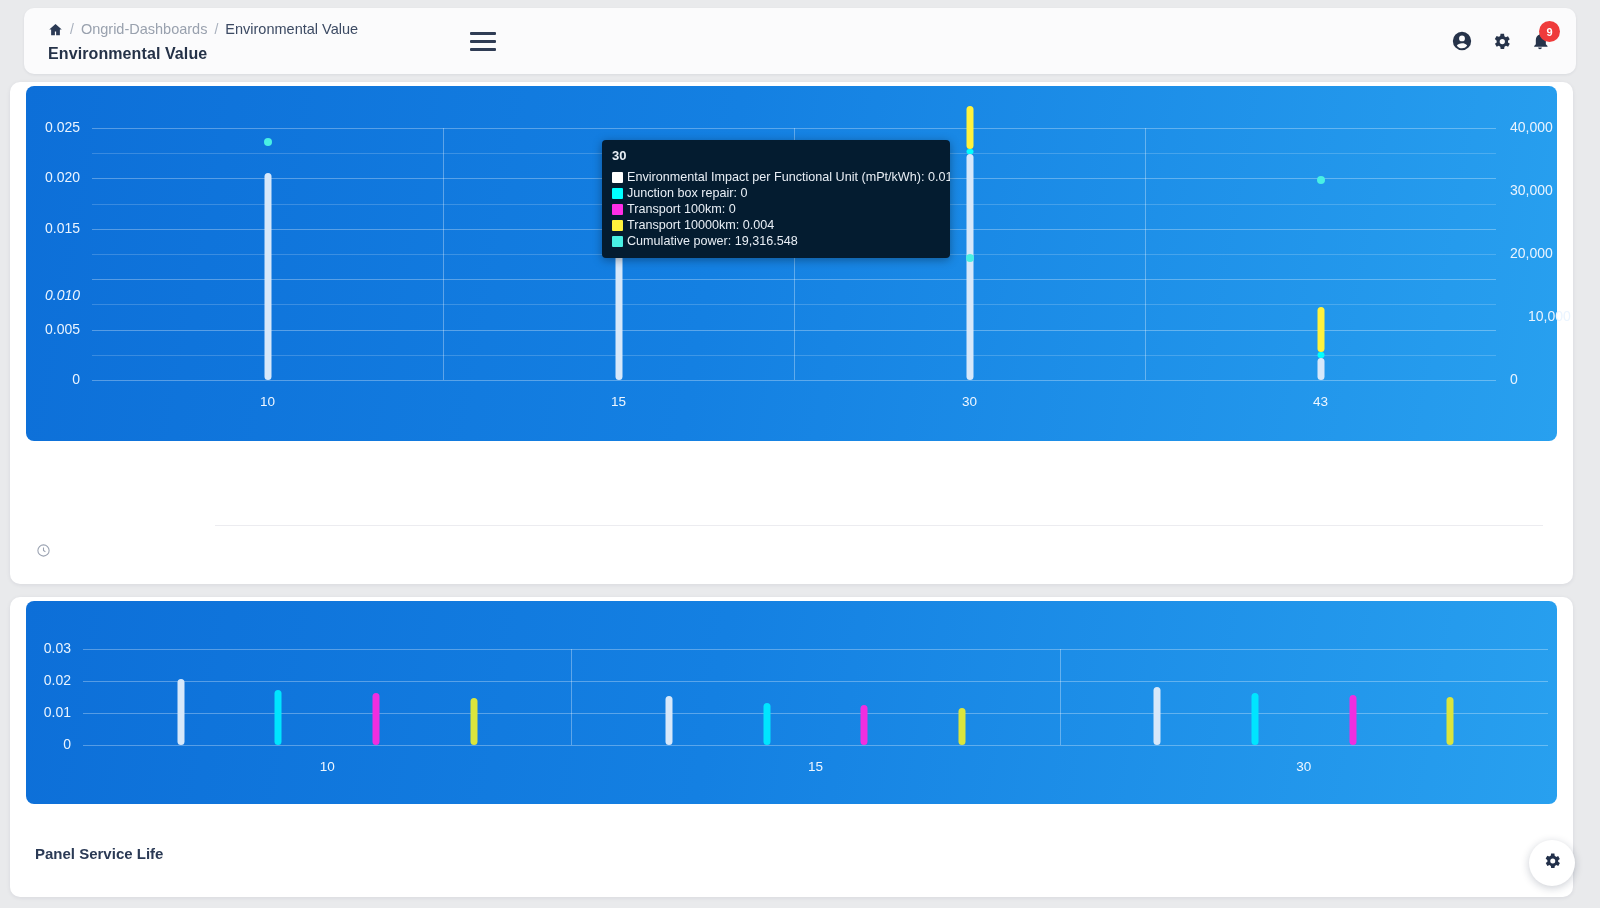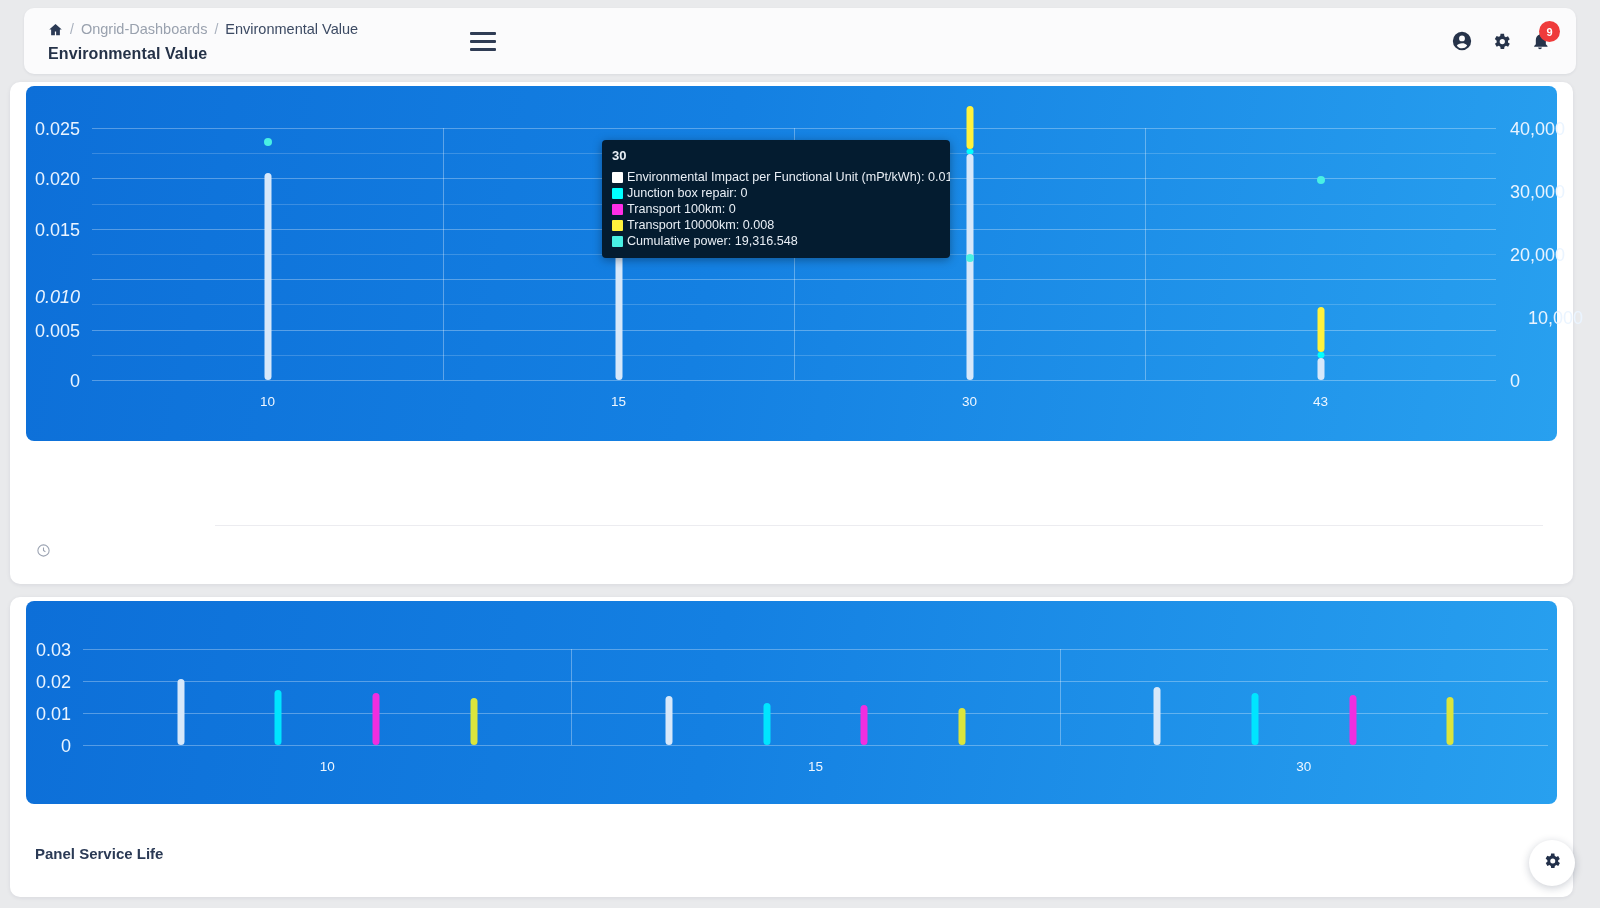--- a/index.html
+++ b/index.html
@@ -64,21 +64,21 @@
   .card-title {
     position: absolute; font-size: 15px; font-weight: bold; color: #2b3a55;
   }
   .divider { position: absolute; height: 1px; background: #ececf0; }
   .clock-icon { position: absolute; color: #9aa2b1; }
 
   
   .plot { position: absolute; }
   .gridline { position: absolute; height: 1px; background: rgba(255,255,255,.30); left: 0; right: 0; }
   .vline { position: absolute; width: 1px; background: rgba(255,255,255,.32); top: 0; bottom: 0; }
-  .axis-label { position: absolute; color: #eaf4ff; font-size: 18px; white-space: nowrap; }
+  .axis-label { position: absolute; color: #eaf4ff; font-size: 14px; white-space: nowrap; }
   .ylabel-l { text-align: right; }
   .xlabel { position: absolute; color: #eef6ff; font-size: 13.5px; transform: translateX(-50%); }
   .bar { position: absolute; width: 7px; border-radius: 3.5px; transform: translateX(-50%); }
   .dot { position: absolute; width: 8px; height: 8px; border-radius: 50%; transform: translate(-50%,-50%); }
 
   
   .tooltip {
     position: absolute; left: 602px; top: 140px; width: 348px;
     background: #041c30; color: #e8eef5; border-radius: 4px;
     padding: 8px 10px 9px 10px; box-shadow: 0 2px 10px rgba(0,0,0,.35);
@@ -241,21 +241,21 @@
         <div class="tt-row">
           <span class="sw" style="background: rgb(0, 255, 255);"></span>
           <span>Junction box repair: 0</span>
         </div>
         <div class="tt-row">
           <span class="sw" style="background: rgb(255, 46, 230);"></span>
           <span>Transport 100km: 0</span>
         </div>
         <div class="tt-row">
           <span class="sw" style="background: rgb(255, 242, 61);"></span>
-          <span>Transport 10000km: 0.008</span>
+          <span>Transport 10000km: 0.004</span>
         </div>
         <div class="tt-row">
           <span class="sw" style="background: rgb(73, 240, 228);"></span>
           <span>Cumulative power: 19,316.548</span>
         </div>
       </div>
   </div>
 
   <div class="fab">
     <span>

